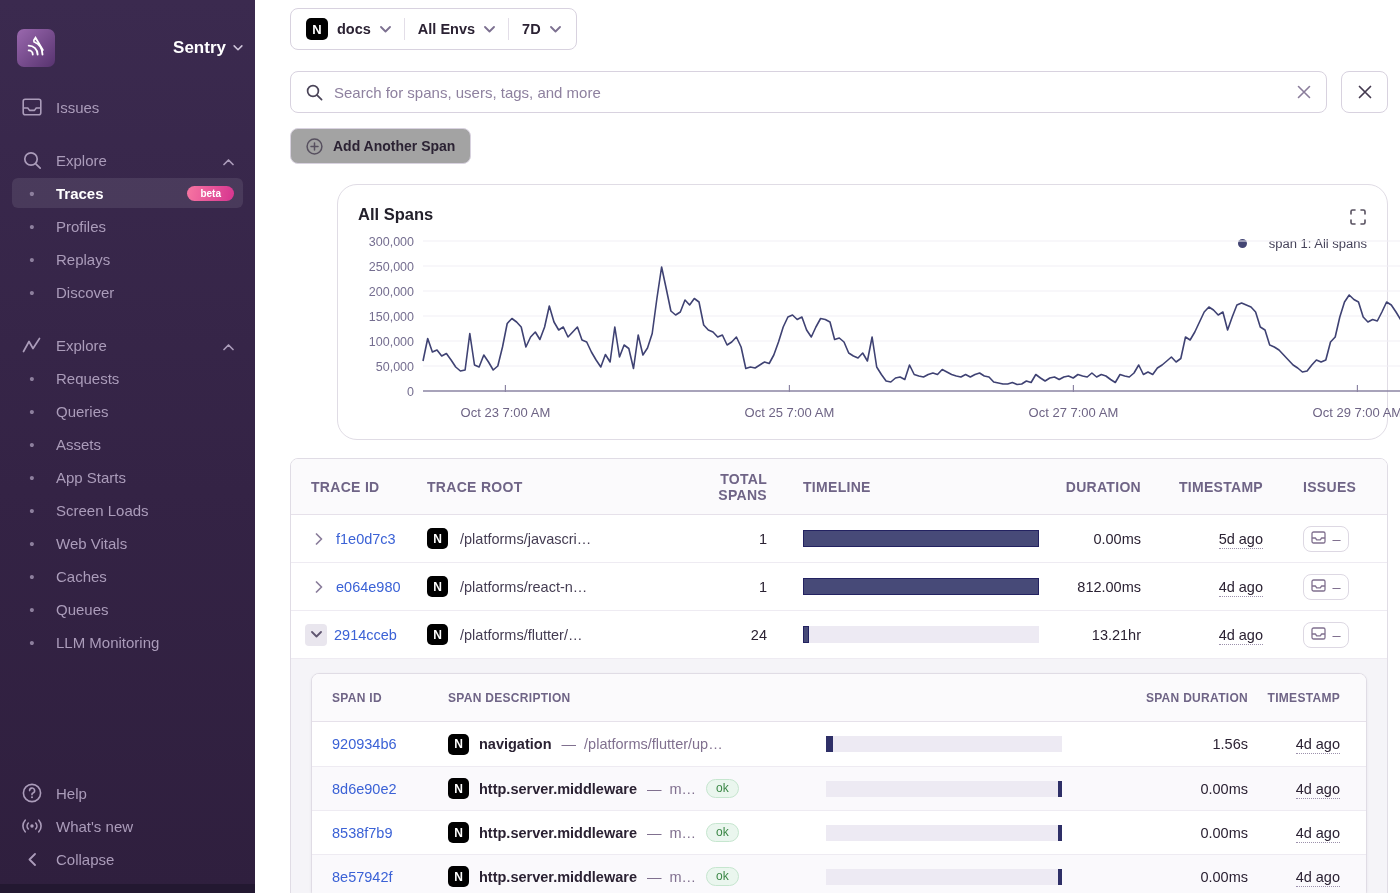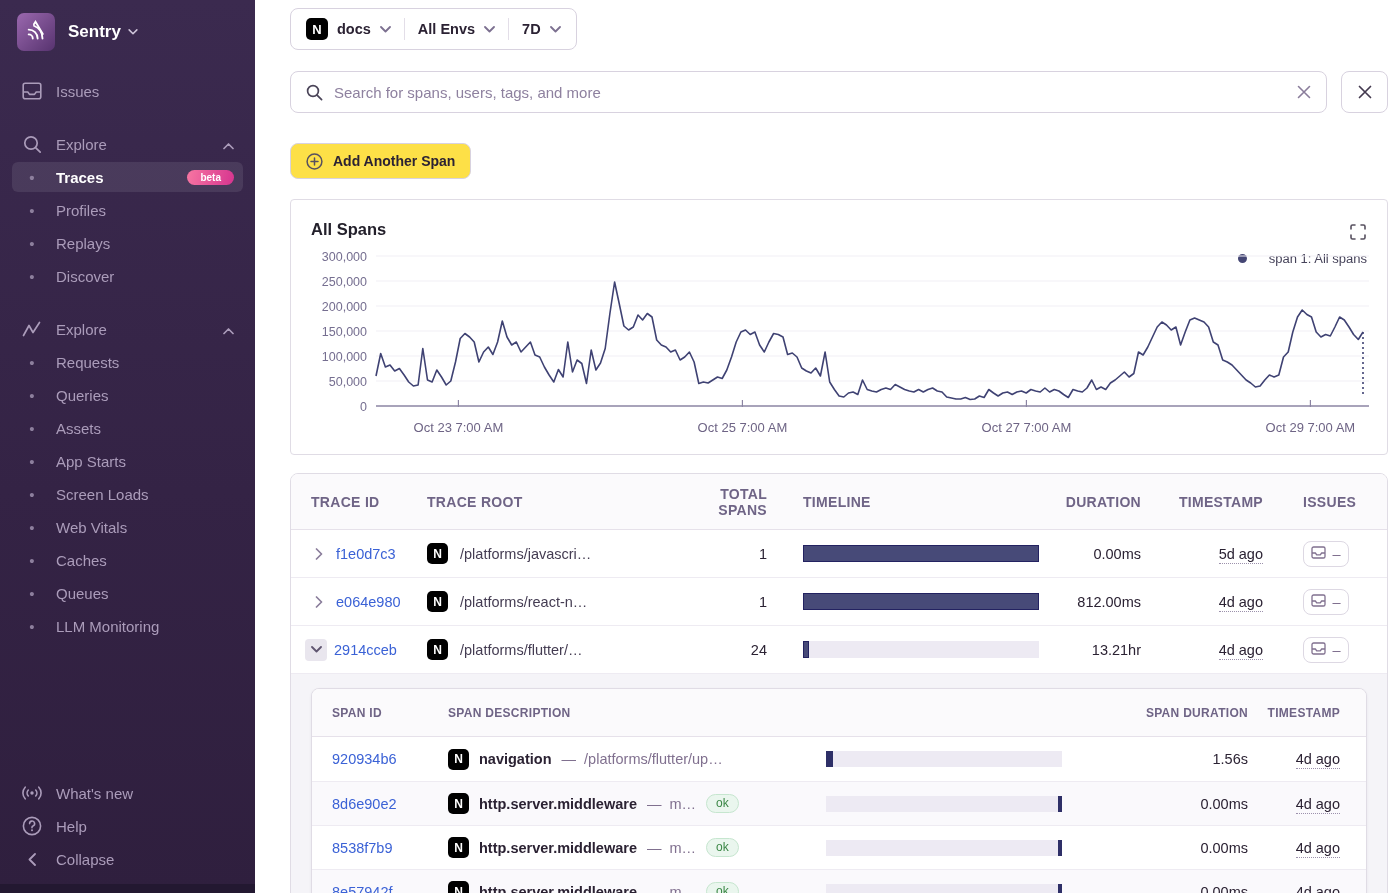--- a/index.html
+++ b/index.html
@@ -2,21 +2,21 @@
 <html><head>
 <meta charset="utf-8">
 <style>
   * { margin:0; padding:0; box-sizing:border-box; }
   html,body { width:1400px; height:893px; overflow:hidden; }
   body { font-family:"Liberation Sans", sans-serif; background:#fff; display:flex; color:#2b2233; }
 
   
   .sidebar { width:255px; flex:none; background:linear-gradient(180deg,#3b2a4f 0%,#342345 55%,#2f1f3e 100%);
              display:flex; flex-direction:column; position:relative; }
-  .brand-row { display:flex; align-items:center; gap:13px; padding:13px 12px 8px 17px; }
+  .brand-row { display:flex; align-items:center; gap:13px; padding:29px 12px 8px 17px;justify-content:space-between; }
   .logo-tile { width:38px; height:38px; border-radius:7px; background:linear-gradient(135deg,#9a68ae,#57336f);
                display:grid; place-items:center; flex:none; }
   .brand-name { color:#fff; font-weight:700; font-size:17px; display:flex; align-items:center; gap:7px; }
   .nav { padding:14px 12px 0 12px; flex:1 1 auto; overflow:hidden; }
   .nav-item { display:flex; align-items:center; gap:13px; height:30px; margin:3px 0; padding:0 9px;
               border-radius:6px; font-size:15px; color:#ab9cba; cursor:pointer; white-space:nowrap; }
   .nav-item .ico { width:22px; display:grid; place-items:center; flex:none; }
   .nav-item .bullet { width:22px; text-align:center; color:#8d7f9d; font-size:15px; flex:none; }
   .nav-item.active { background:rgba(255,255,255,.09); color:#fff; font-weight:700; }
   .nav-item .caret { margin-left:auto; }
@@ -43,27 +43,27 @@
           display:flex; align-items:center; padding:0 24px; height:42px; flex:none; cursor:pointer; }
   .search-box { flex:1; height:42px; border:1px solid #d8d2df; border-radius:8px; display:flex;
                 align-items:center; padding:0 15px; gap:11px; background:#fff; }
   .search-box input { border:none; outline:none; flex:1; font-size:15px; color:#2b2233; background:transparent;
                       font-family:"Liberation Sans", sans-serif; }
   .search-box input::placeholder { color:#8e819f; }
   .icon-btn { background:none; border:none; cursor:pointer; display:grid; place-items:center; }
   .close-btn { width:47px; height:42px; border:1px solid #d8d2df; border-radius:8px; background:#fff;
                display:grid; place-items:center; flex:none; cursor:pointer; }
 
-  .add-btn { margin-top:30px; height:36px; border:1px solid #d8d2df; border-radius:8px; background:#fde047;
+  .add-btn { margin-top:15px; height:36px; border:1px solid #d8d2df; border-radius:8px; background:#a3a3a3;
              display:inline-flex; align-items:center; gap:10px; padding:0 15px; font-weight:700; font-size:14px;
              color:#2b2233; cursor:pointer; font-family:"Liberation Sans", sans-serif; }
 
   
-  .chart-panel { margin-top:20px; height:256px; border:1px solid #e0dce5; border-radius:4px; position:relative;
-                 padding:20px; background:#fff; }
+  .chart-panel { margin-top:20px; height:256px; border:1px solid #e0dce5; border-radius:20px; position:relative;
+                 padding:20px; background:#fff;margin-left:47px; }
   .chart-title { font-size:16.5px; font-weight:700; color:#23202b; }
   .fullscreen { position:absolute; top:24px; right:21px; cursor:pointer; }
   .legend { position:absolute; top:51px; right:20px; display:flex; align-items:center; gap:22px;
             font-size:13px; color:#46435a;justify-content:center; }
   .legend-dot { width:9px; height:9px; border-radius:50%; background:#444674; }
   .chart-svg-wrap { position:absolute; left:20px; top:46px; width:1058px; height:205px; }
 
   
   .table-panel { margin-top:18px; border:1px solid #e0dce5; border-radius:8px 8px 0 0; overflow:hidden; background:#fff; }
   .thead, .trow { display:grid; grid-template-columns:136px 246px 114px 268px 106px 126px 62px; align-items:center; }
@@ -216,38 +216,38 @@
         <span>Queues</span>
         </div>
       <div class="nav-item ">
         <span class="bullet">•</span>
         <span>LLM Monitoring</span>
         </div>
     </nav>
   <div class="side-footer" id="sidebar-footer">
       <div class="nav-item">
       <span class="ico">
+          <svg width="20" height="20" viewBox="0 0 20 20">
+            <circle cx="10" cy="10" r="8.6" fill="none" stroke="currentColor" stroke-width="1.6"></circle>
+            <path d="M7.6 7.6a2.5 2.5 0 1 1 3.4 2.3c-.7.3-1 .7-1 1.4v.4" fill="none" stroke="currentColor" stroke-width="1.6" stroke-linecap="round"></path>
+            <circle cx="10" cy="14.3" r="1" fill="currentColor"></circle>
+          </svg>
+        </span>
+      <span>Help</span>
+      </div>
+      <div class="nav-item">
+      <span class="ico">
           <svg width="22" height="16" viewBox="0 0 22 16">
             <g fill="none" stroke="currentColor" stroke-width="1.6" stroke-linecap="round">
               <path d="M4.2 2.2a8.5 8.5 0 0 0 0 11.6M17.8 2.2a8.5 8.5 0 0 1 0 11.6M7.3 5a4.4 4.4 0 0 0 0 6M14.7 5a4.4 4.4 0 0 1 0 6"></path>
             </g>
             <circle cx="11" cy="8" r="1.7" fill="currentColor"></circle>
           </svg>
         </span>
       <span>What's new</span>
-      </div>
-      <div class="nav-item">
-      <span class="ico">
-          <svg width="20" height="20" viewBox="0 0 20 20">
-            <circle cx="10" cy="10" r="8.6" fill="none" stroke="currentColor" stroke-width="1.6"></circle>
-            <path d="M7.6 7.6a2.5 2.5 0 1 1 3.4 2.3c-.7.3-1 .7-1 1.4v.4" fill="none" stroke="currentColor" stroke-width="1.6" stroke-linecap="round"></path>
-            <circle cx="10" cy="14.3" r="1" fill="currentColor"></circle>
-          </svg>
-        </span>
-      <span>Help</span>
       </div>
       <div class="nav-item collapse-row">
     <span class="ico">
           <svg width="8" height="13" viewBox="0 0 8 13">
             <path d="M7 1 1.5 6.5 7 12" stroke="currentColor" stroke-width="1.8" fill="none" stroke-linecap="round" stroke-linejoin="round"></path>
           </svg>
         </span>
     <span>Collapse</span>
       </div>
     </div>

